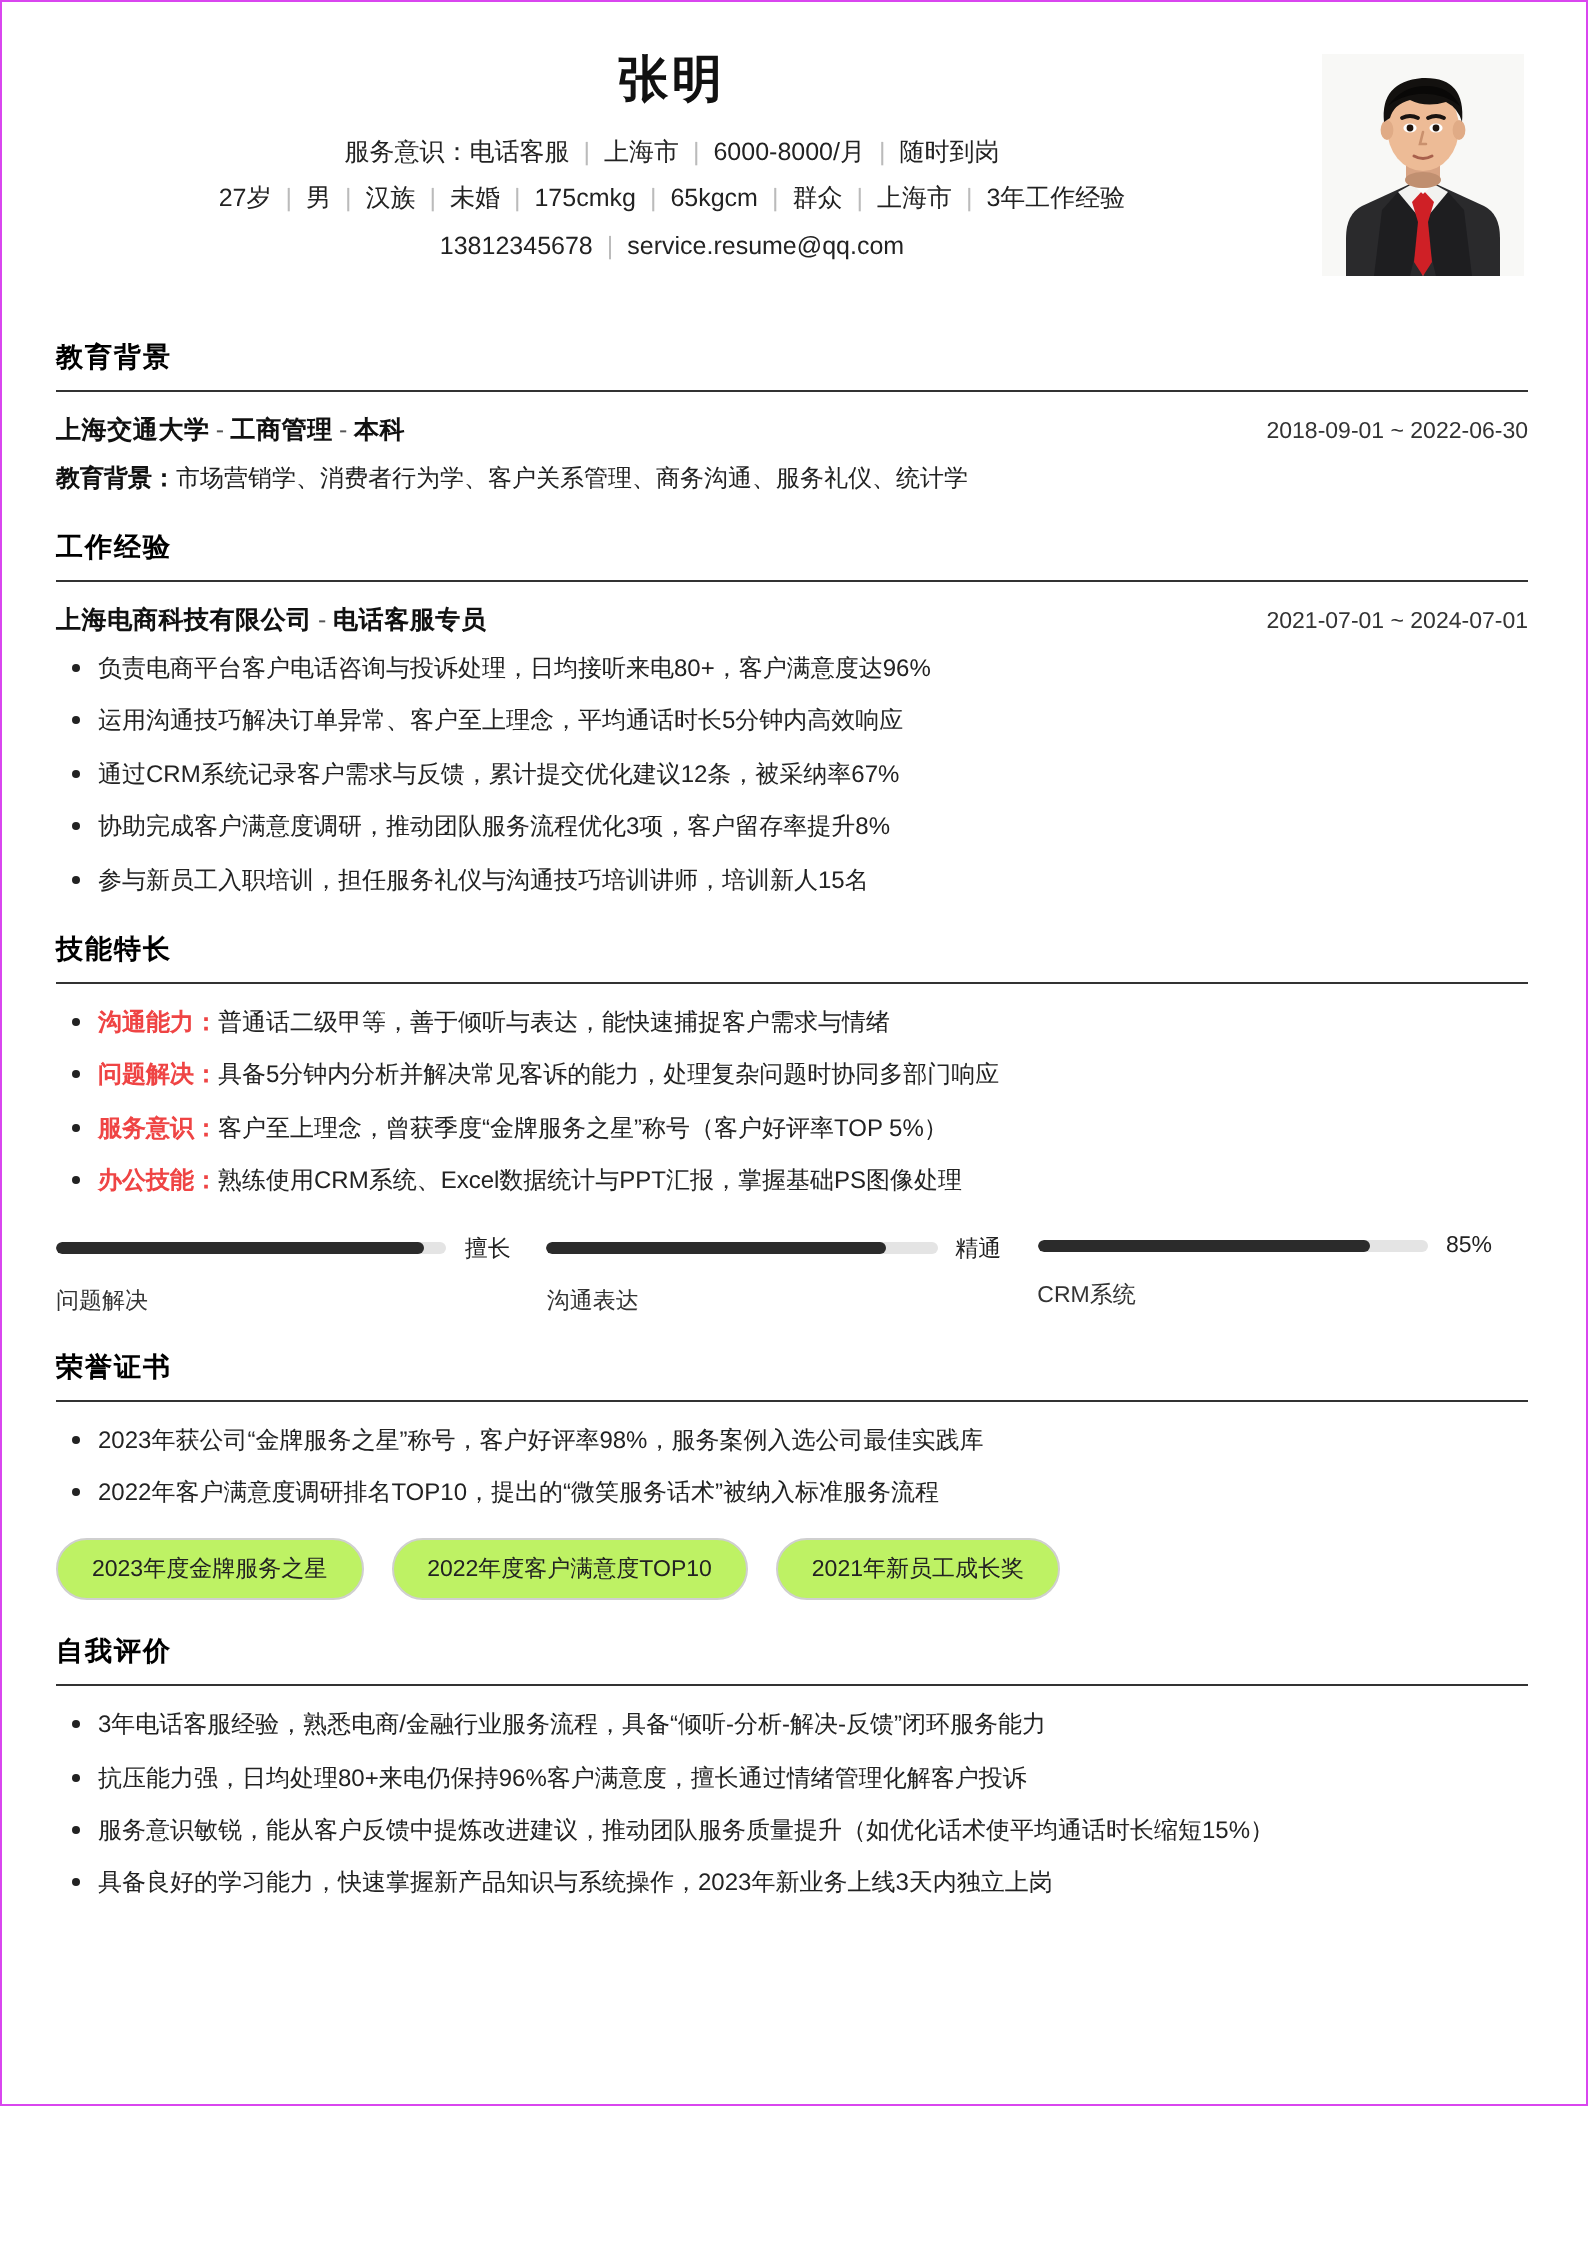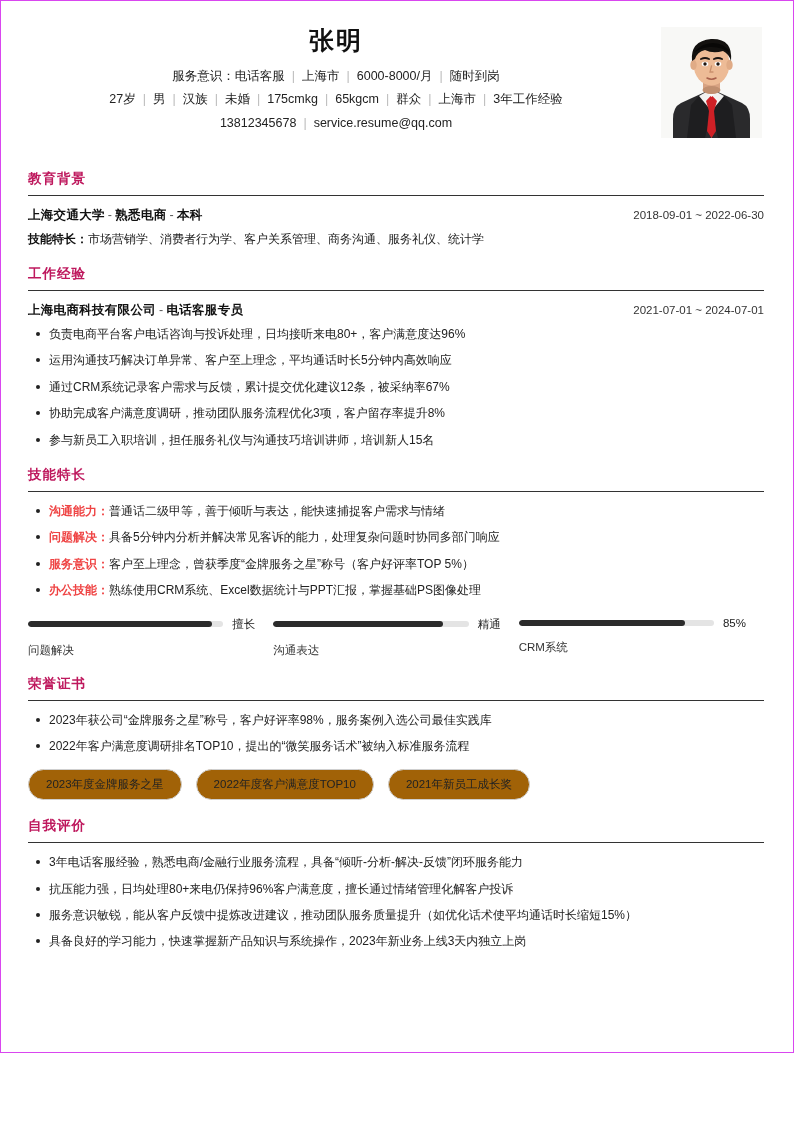--- a/index.html
+++ b/index.html
@@ -69,21 +69,21 @@
   }
   .photo svg { display: block; }
 
   
   .section {
     margin-top: 17px;
   }
   .section-title {
     font-size: 13.5px;
     font-weight: bold;
-    color: #be185d;
+    color: #000000;
     letter-spacing: 1px;
     padding-bottom: 7px;
     border-bottom: 1.6px solid #333333;
     margin-bottom: 11px;
   }
   .entry-head {
     display: flex;
     justify-content: space-between;
     align-items: baseline;
     font-size: 12.5px;
@@ -188,21 +188,21 @@
     gap: 14px;
     margin-top: 14px;
     flex-wrap: wrap;
   }
   .tag {
     border: 1px solid #cfcfcf;
     border-radius: 999px;
     padding: 7px 17px;
     font-size: 11.5px;
     color: #222222;
-    background: #a16207;
+    background: #bef264;
     white-space: nowrap;
   }
 </style>
 </head>
 <body>
 
 <div class="page">
   <div class="inner">
 
     <div class="header">
@@ -261,26 +261,26 @@
 
           <path d="M46 51 Q50.5 53.5 55 51" stroke="#a8604c" stroke-width="1.5" fill="none" stroke-linecap="round"></path>
         </svg>
       </div>
     </div>
 
     <div class="section">
       <div class="section-title">教育背景</div>
       <div class="entry-head">
         <div class="entry-title">
-          <span>上海交通大学</span><span class="dash">-</span><span>熟悉电商</span><span class="dash">-</span><span>本科</span>
+          <span>上海交通大学</span><span class="dash">-</span><span>工商管理</span><span class="dash">-</span><span>本科</span>
         </div>
         <div class="entry-date">2018-09-01 ~ 2022-06-30</div>
       </div>
       <div class="sub-line">
-        <span class="sub-label">技能特长：</span><span>市场营销学、消费者行为学、客户关系管理、商务沟通、服务礼仪、统计学</span>
+        <span class="sub-label">教育背景：</span><span>市场营销学、消费者行为学、客户关系管理、商务沟通、服务礼仪、统计学</span>
       </div>
     </div>
 
     <div class="section">
       <div class="section-title">工作经验</div>
       <div class="entry-head">
         <div class="entry-title">
           <span>上海电商科技有限公司</span><span class="dash">-</span><span>电话客服专员</span>
         </div>
         <div class="entry-date">2021-07-01 ~ 2024-07-01</div>

